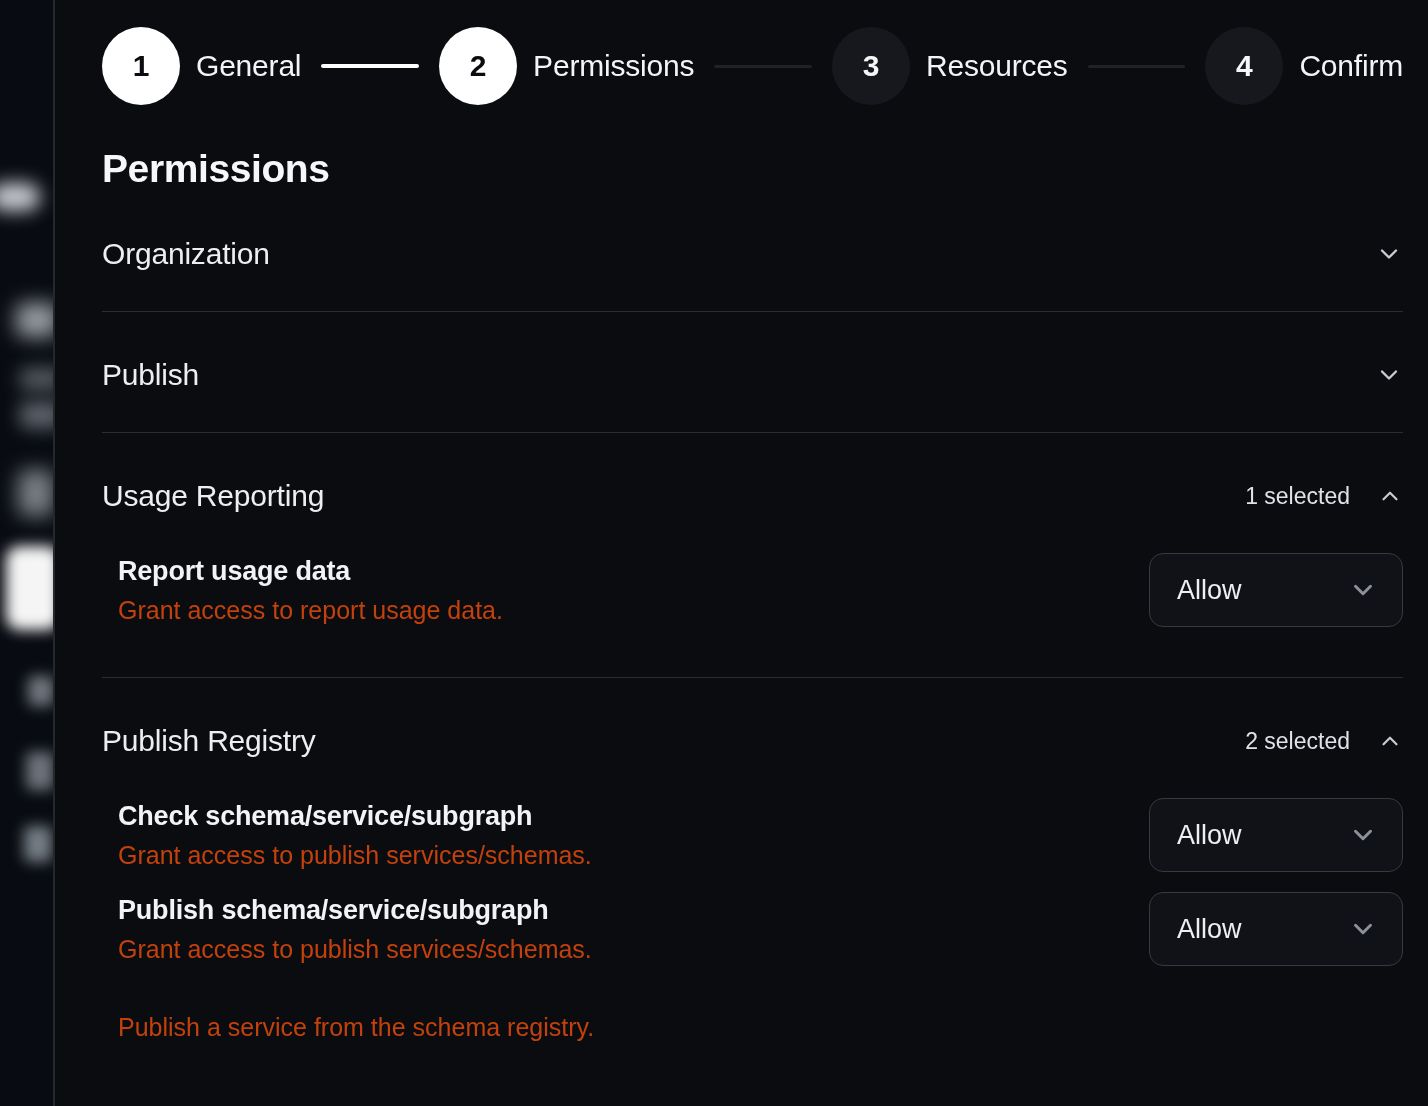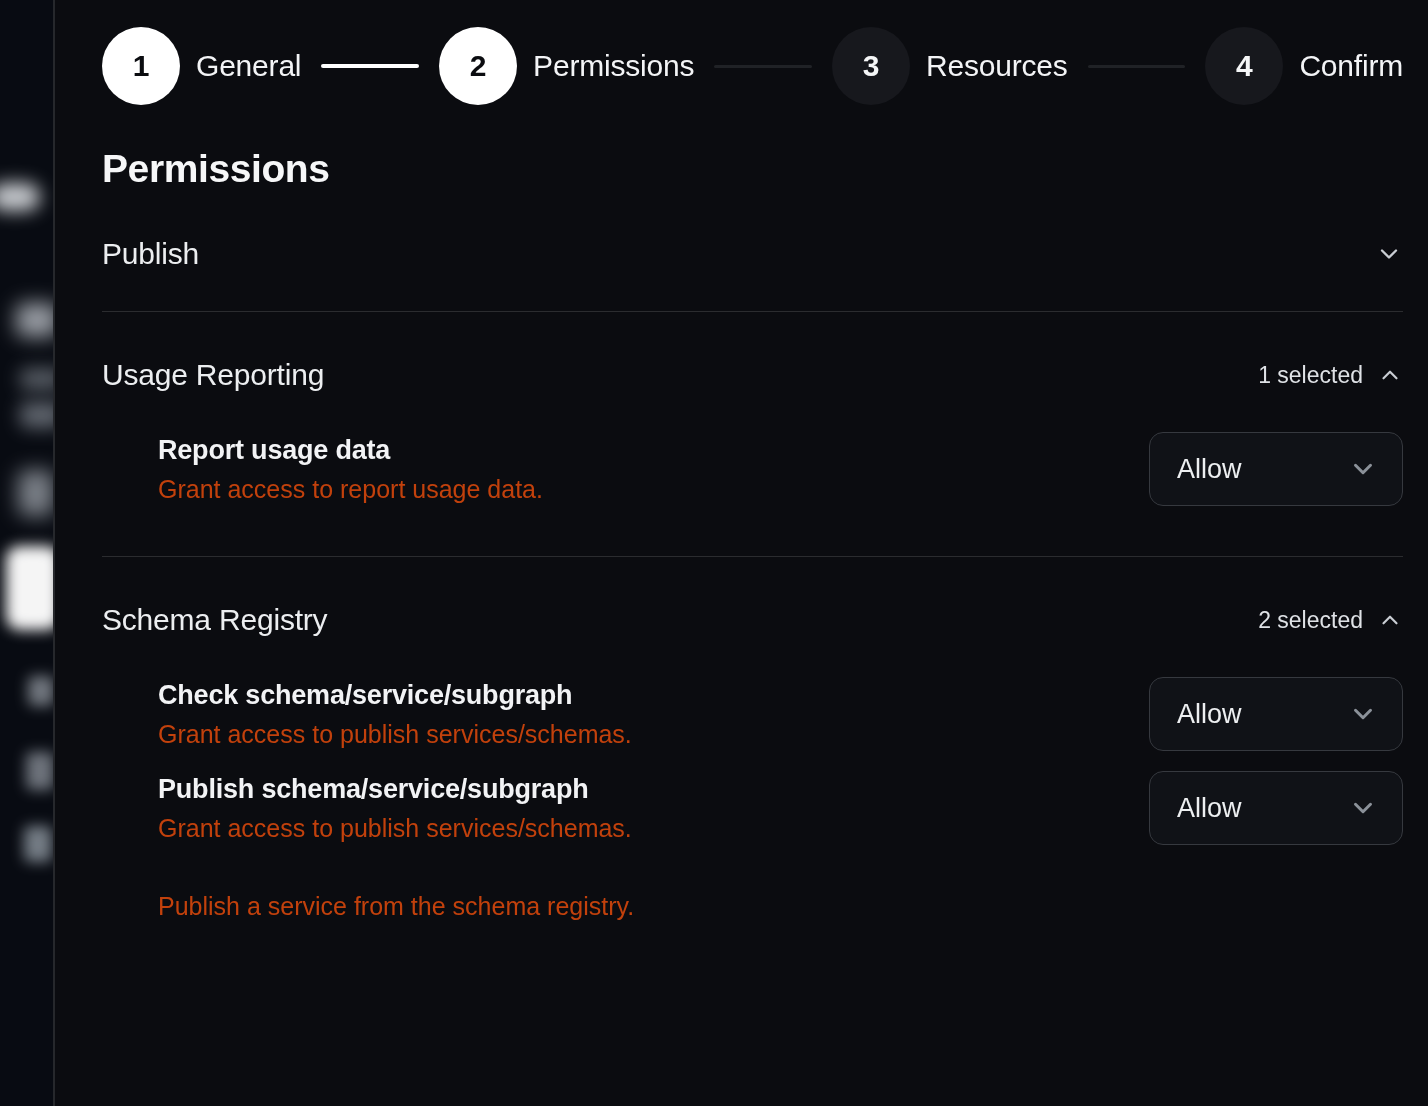--- a/index.html
+++ b/index.html
@@ -53,30 +53,30 @@
 
   
   .page-title { margin-top:42px; font-size:39px; font-weight:700; letter-spacing:-0.4px; color:#f6f7f8; }
 
   
   .section-header {
     display:flex; justify-content:space-between; align-items:center;
     padding-top:46px; cursor:pointer;
   }
   .section-title { font-size:30px; font-weight:500; color:#eceef0; letter-spacing:-0.2px; }
-  .section-right { display:flex; align-items:center; gap:14px; }
+  .section-right { display:flex; align-items:center; gap:27px; }
   .selected-count { font-size:23px; color:#dfe2e6; }
   .chev { display:block; }
   .chev-section { color:#c9cdd3; }
   .divider { height:1px; background:#2b2c2f; margin-top:40px; }
   .divider.after-rows { margin-top:50px; }
 
   .perm-list { margin-top:40px; padding-left:16px; display:flex; flex-direction:column; gap:20px; }
   .perm-row { display:flex; justify-content:space-between; align-items:center; min-height:74px; }
-  .perm-text { max-width:900px;margin-left:40px; }
+  .perm-text { max-width:900px; }
   .perm-title { font-size:27px; font-weight:700; color:#f2f3f5; letter-spacing:-0.2px; }
   .perm-desc { font-size:25px; color:#c2410c; margin-top:9px; }
 
   .select-btn {
     width:254px; height:74px; flex-shrink:0;
     background:#101217;
     border:1px solid #36393f; border-radius:14px;
     display:flex; align-items:center; justify-content:space-between;
     padding:0 24px 0 27px;
     font-family:"Liberation Sans", sans-serif;
@@ -119,20 +119,31 @@
     </div>
     <div class="connector todo"></div>
     <div class="step">
       <div class="step-circle upcoming">4</div>
       <div class="step-label">Confirm</div>
     </div>
   </div>
 
   <h1 class="page-title">Permissions</h1>
 
+  <div class="section">
+    <div class="section-header">
+      <div class="section-title">Organization</div>
+      <div class="section-right">
+        <svg class="chev chev-section" width="28" height="28" viewBox="0 0 24 24" fill="none" stroke="currentColor" stroke-width="2" stroke-linecap="round" stroke-linejoin="round">
+            <polyline points="6 9 12 15 18 9"></polyline>
+          </svg>
+      </div>
+    </div>
+    <div class="divider"></div>
+  </div>
 
   <div class="section">
     <div class="section-header">
       <div class="section-title">Publish</div>
       <div class="section-right">
         <svg class="chev chev-section" width="28" height="28" viewBox="0 0 24 24" fill="none" stroke="currentColor" stroke-width="2" stroke-linecap="round" stroke-linejoin="round">
             <polyline points="6 9 12 15 18 9"></polyline>
           </svg>
       </div>
     </div>
@@ -161,21 +172,21 @@
               <polyline points="6 9 12 15 18 9"></polyline>
             </svg>
         </button>
       </div>
     </div>
     <div class="divider after-rows"></div>
   </div>
 
   <div class="section">
     <div class="section-header">
-      <div class="section-title">Schema Registry</div>
+      <div class="section-title">Publish Registry</div>
       <div class="section-right">
         <div class="selected-count">2 selected</div>
         <svg class="chev chev-section" width="26" height="26" viewBox="0 0 24 24" fill="none" stroke="currentColor" stroke-width="2" stroke-linecap="round" stroke-linejoin="round">
             <polyline points="6 15 12 9 18 15"></polyline>
           </svg>
       </div>
     </div>
     <div class="perm-list">
       <div class="perm-row">
         <div class="perm-text">

